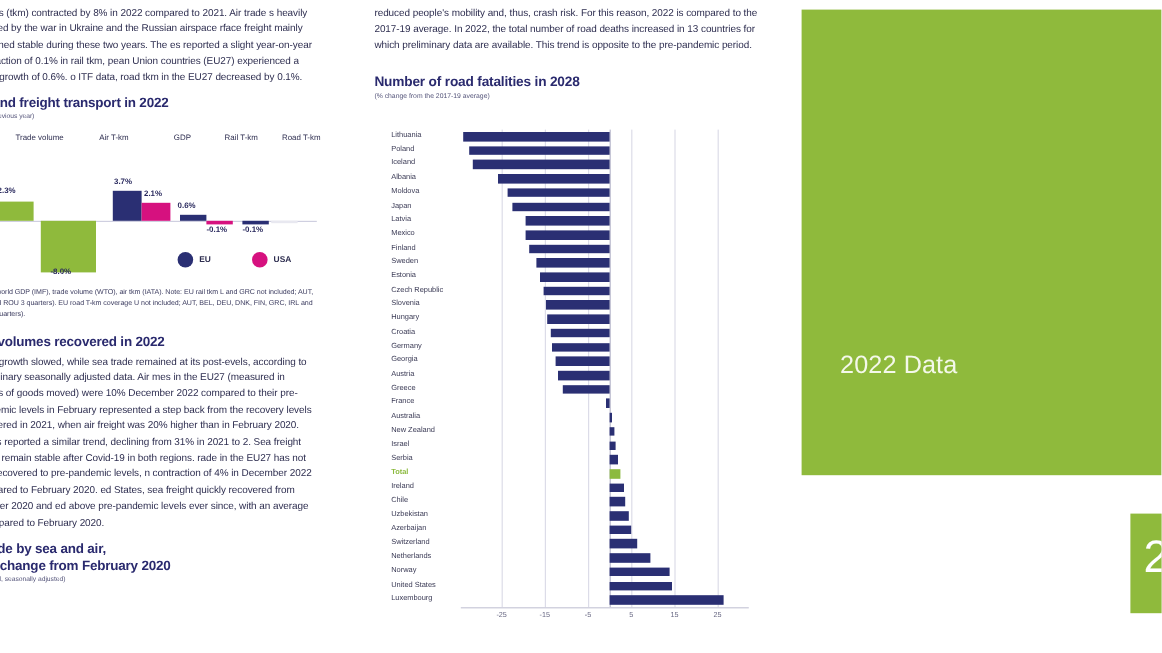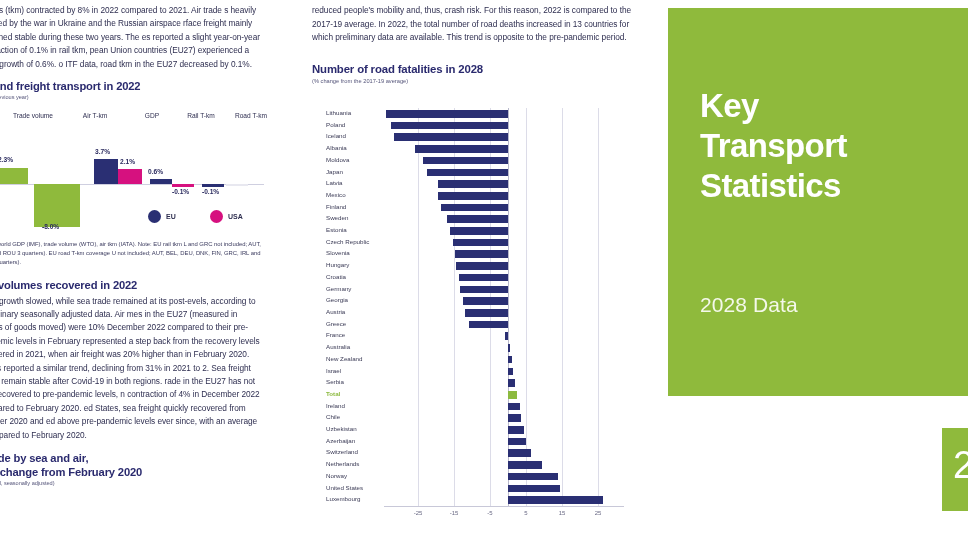--- a/index.html
+++ b/index.html
@@ -440,25 +440,20 @@
           <div class="tick" style="left: 78px; top: 2px;">-5</div>
           <div class="tick" style="left: 114px; top: 2px;">5</div>
           <div class="tick" style="left: 150px; top: 2px;">15</div>
           <div class="tick" style="left: 186px; top: 2px;">25</div>
         </div>
       <div class="axis-bottom" style="left:72px; top:398px; width:240px;"></div>
     </div>
   </div>
 
   <div class="green-panel" id="panel-main">
-    <div class="kt-title">
-      <div>Key</div>
-      <div>Transport</div>
-      <div>Statistics</div>
-    </div>
-    <div class="kt-sub">2028 Data</div>
+    <div class="kt-sub">2022 Data</div>
   </div>
 
   <div class="green-panel" id="panel-year">
     <div class="kt-year">202</div>
   </div>
 
 </div>
 
 </body></html>

